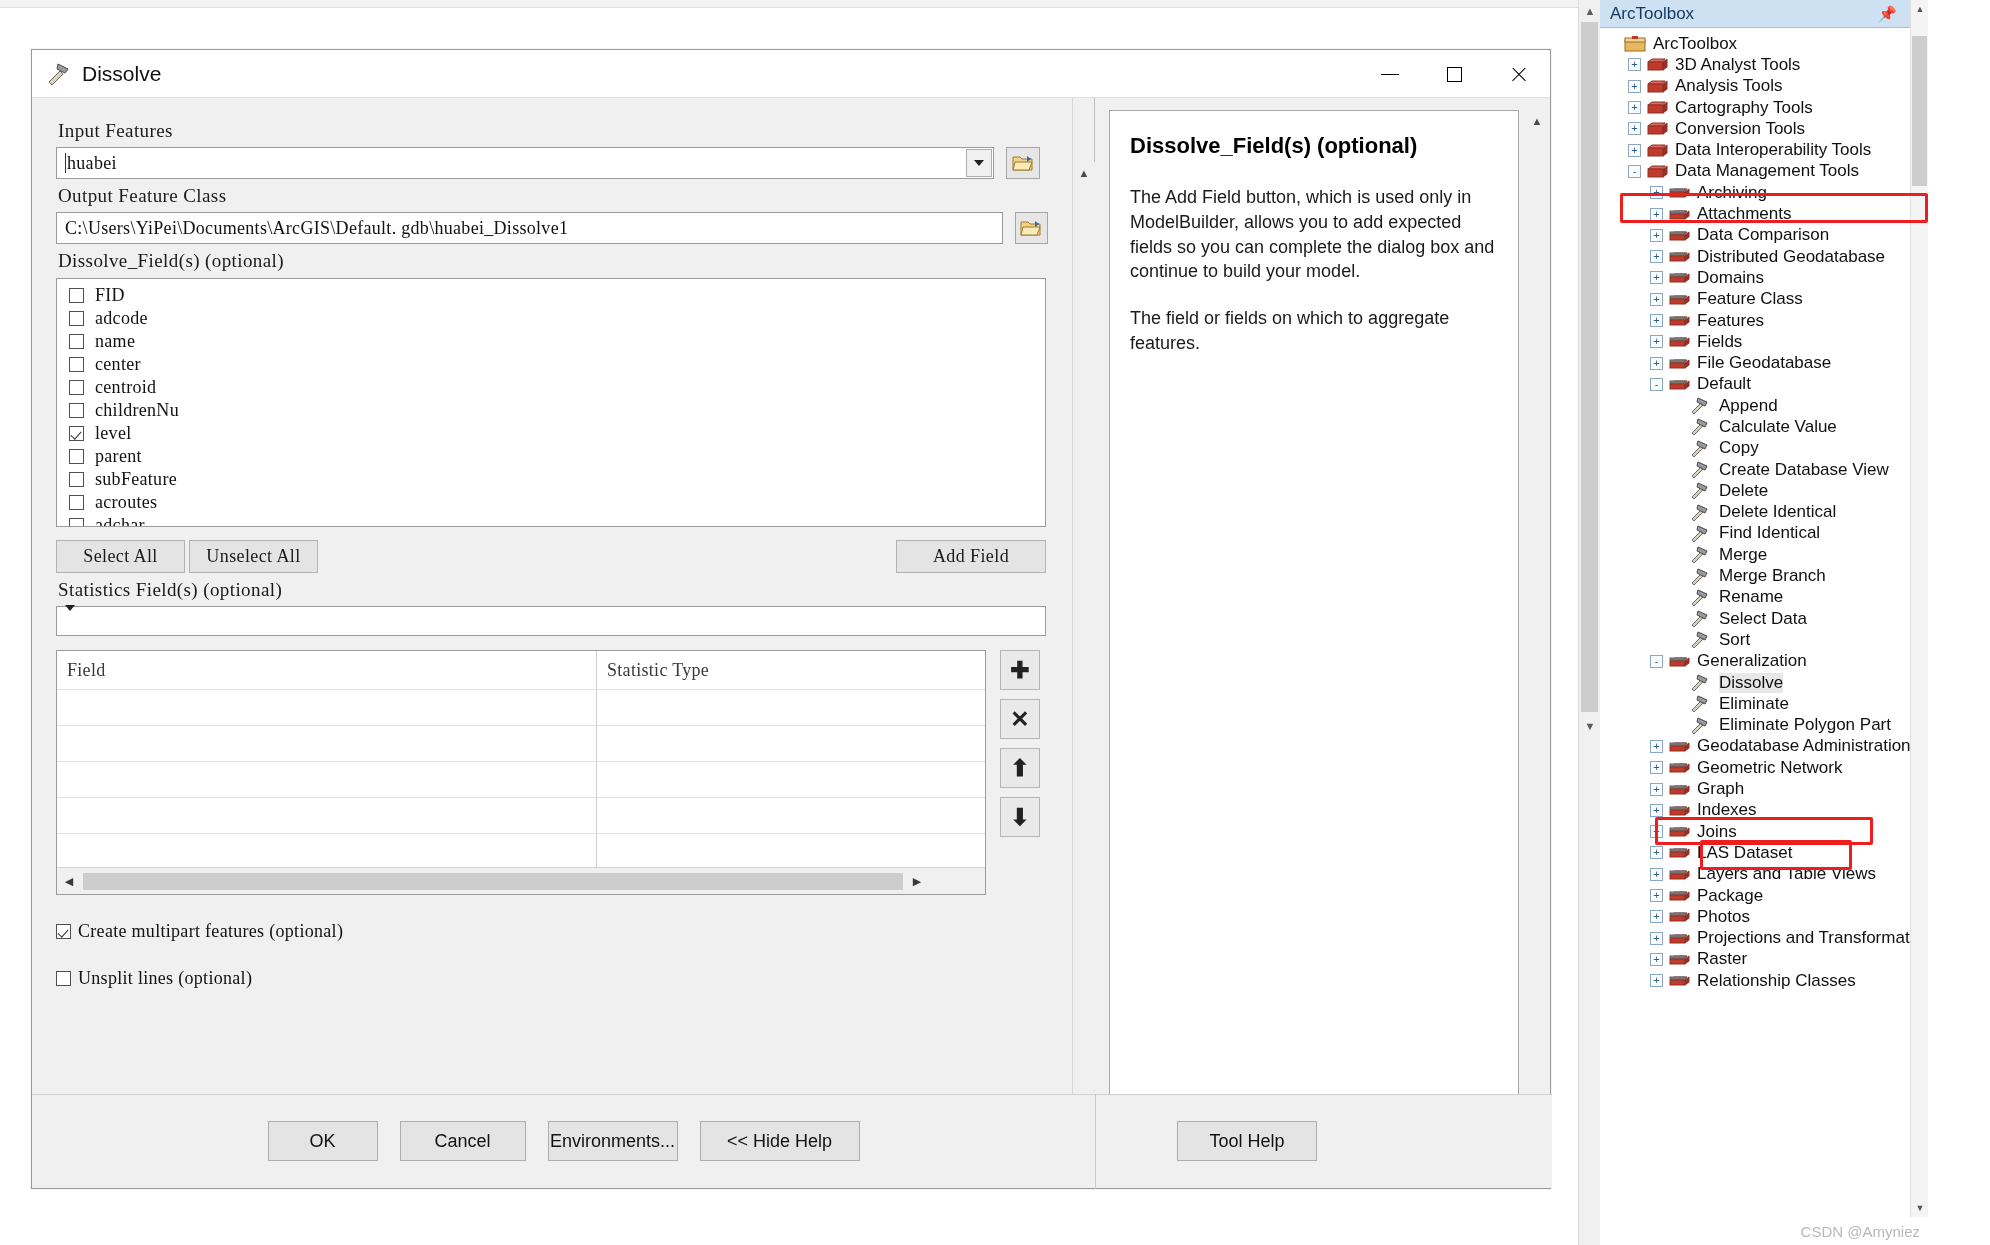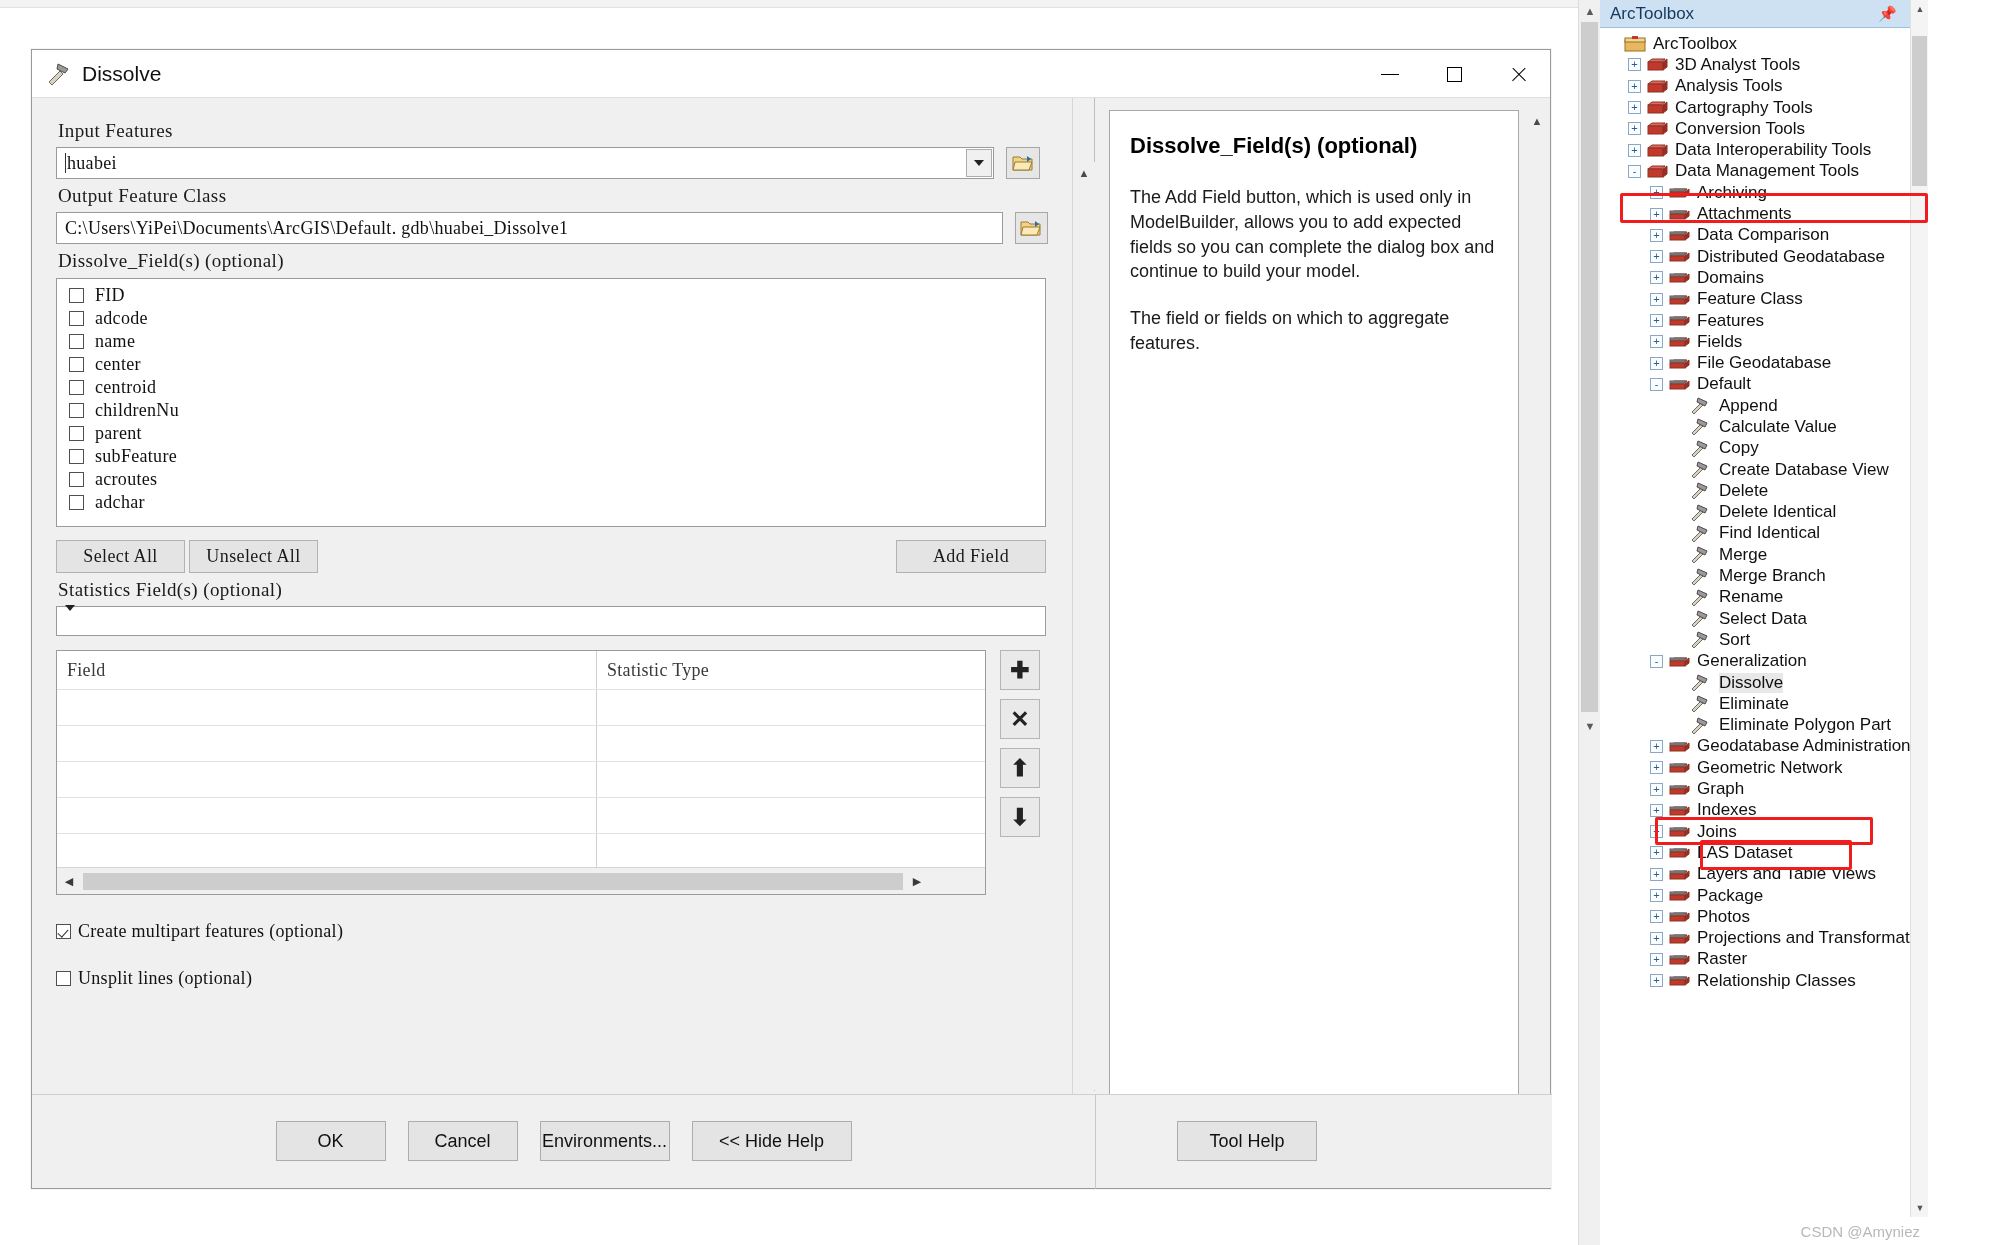--- a/index.html
+++ b/index.html
@@ -162,21 +162,21 @@
     position:absolute; left:0; bottom:0; width:1520px; height:94px; background:#f0f0f0;
     border-top:1px solid #cfcfcf;
   }
   .foot-sep { position:absolute; left:1063px; top:0; width:1px; height:94px; background:#c8c8c8; }
   .fbtns { position:absolute; left:0; top:26px; width:1063px; display:flex; justify-content:center; gap:22px; }
   .fbtn {
     height:40px; background:#e4e4e4; border:1px solid #adadad;
     font-size:18px; color:#111; display:flex; align-items:center; justify-content:center;
   }
   .fbtn-ok { width:110px; }
-  .fbtn-cancel { width:110px; }
+  .fbtn-cancel { width:126px; }
   .fbtn-env { width:130px; }
   .fbtn-hide { width:160px; }
   .fbtn-toolhelp { position:absolute; left:1145px; top:26px; width:140px; }
 
   
   .tb-panel { position:absolute; left:1600px; top:0; width:328px; height:1245px; background:#fff; }
   .tb-header {
     height:28px; background:#cde1f2; border-bottom:1px solid #9cc0dd;
     display:flex; align-items:center; padding-left:10px; position:relative;
   }
@@ -298,20 +298,24 @@
                 <span class="cbox"></span>
                 <span class="fname">center</span>
               </div>
               <div class="fitem">
                 <span class="cbox"></span>
                 <span class="fname">centroid</span>
               </div>
               <div class="fitem">
                 <span class="cbox"></span>
                 <span class="fname">childrenNu</span>
+              </div>
+              <div class="fitem">
+                <span class="cbox checked"></span>
+                <span class="fname">level</span>
               </div>
               <div class="fitem">
                 <span class="cbox"></span>
                 <span class="fname">parent</span>
               </div>
               <div class="fitem">
                 <span class="cbox"></span>
                 <span class="fname">subFeature</span>
               </div>
               <div class="fitem">

